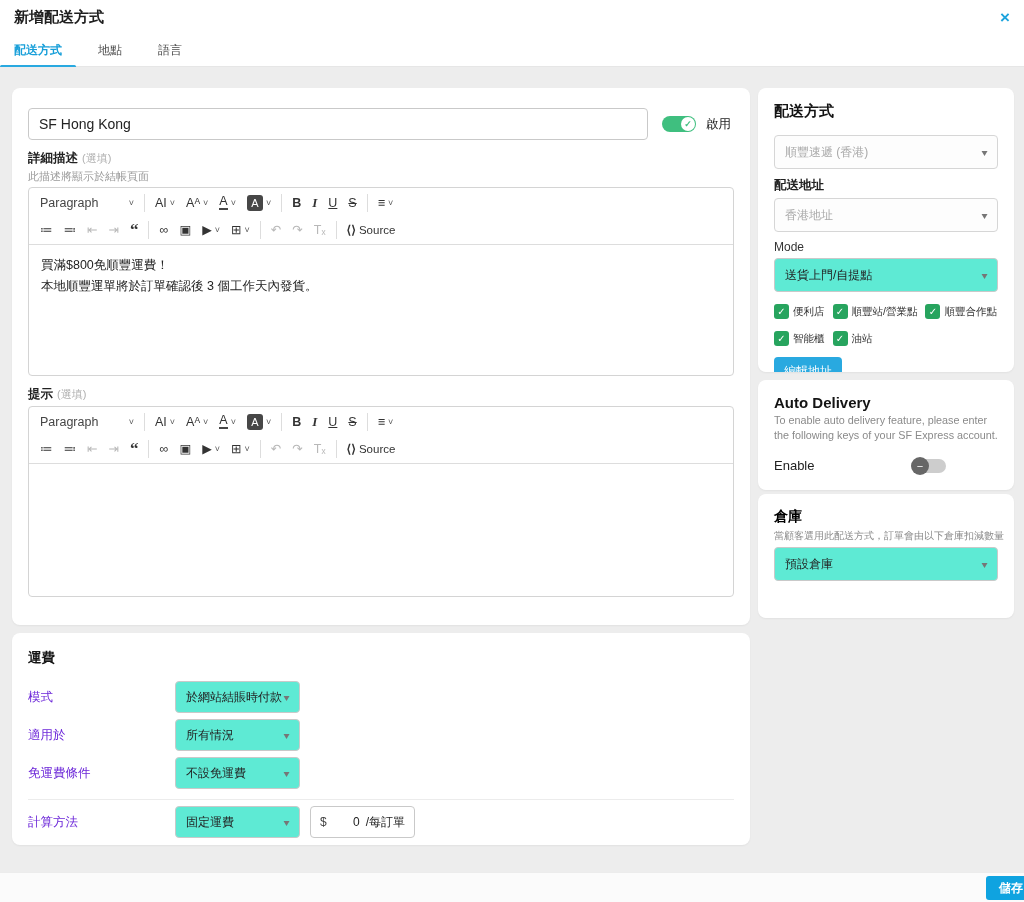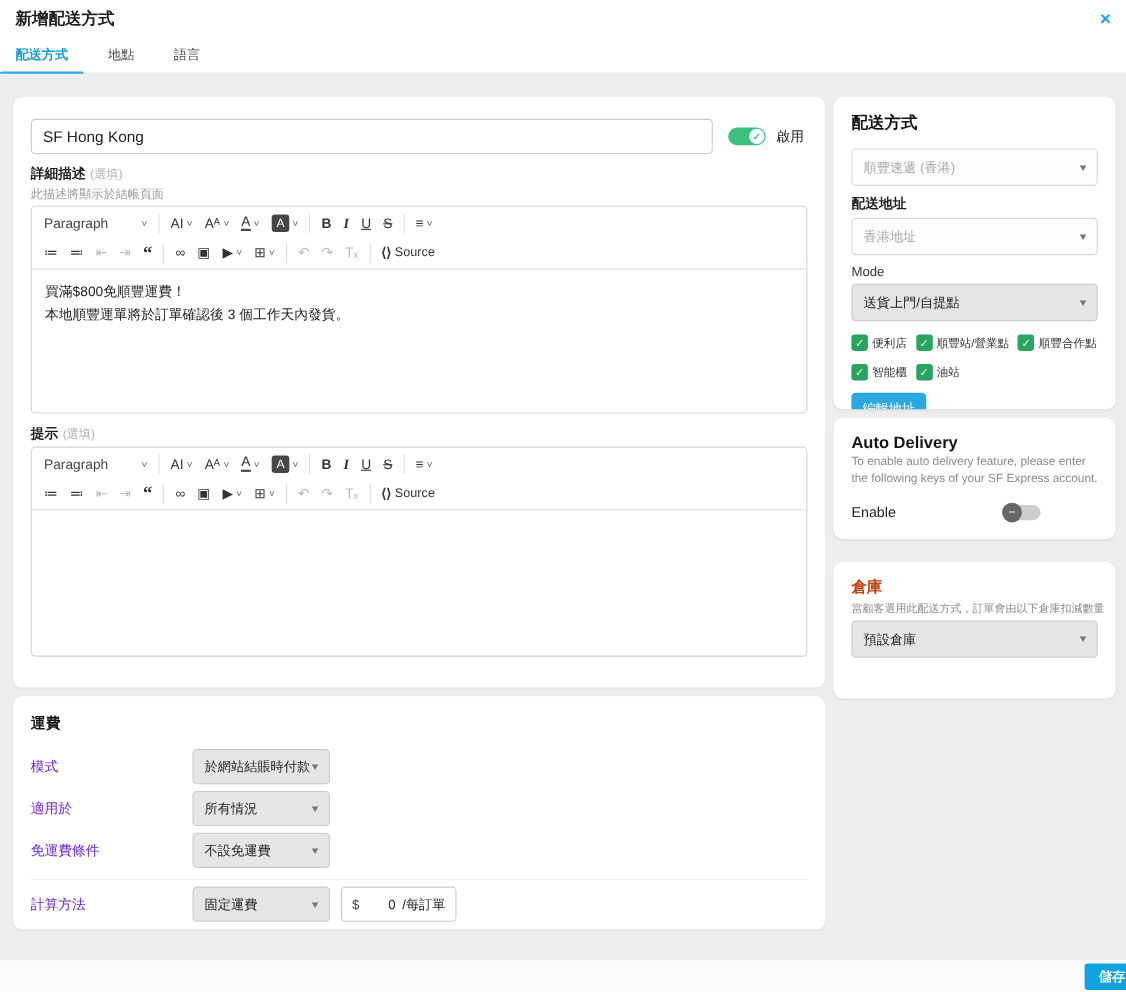--- a/index.html
+++ b/index.html
@@ -23,21 +23,21 @@
   
   .body-area { position:absolute; top:67px; left:0; right:0; bottom:30px;
     background:#ededed; padding:21px 10px 0 12px; display:flex; gap:8px; overflow:hidden; }
   .card { background:#fff; border-radius:8px; box-shadow:0 1px 2px rgba(0,0,0,.05); overflow:hidden; }
   .col-left { width:738px; flex:none; }
   .col-right { width:256px; flex:none; position:relative; }
 
   .card.main { height:537px; padding:16px; margin-bottom:8px; }
   .card.fee { height:212px; padding:16px; }
   .card.delivery { height:284px; padding:14px 8px 14px 16px; position:relative; margin-bottom:8px; }
-  .card.auto { height:110px; padding:14px 16px; margin-bottom:21px; }
+  .card.auto { height:110px; padding:14px 16px; margin-bottom:4px; }
   .card.warehouse { height:124px; padding:14px 16px; }
 
   .red-box { position:absolute; left:-13px; top:-7px; right:-9px; bottom:-7px;
     border:4px solid #e8131b; pointer-events:none; z-index:6; }
 
   
   .field-label { font-size:12.5px; font-weight:700; color:#222; }
   .optional { font-size:11px; color:#b0b0b0; font-weight:400; margin-left:4px; }
   .helper { font-size:11px; color:#9a9a9a; margin-top:2px; }
 
@@ -77,21 +77,21 @@
   .g-quote { font-family:"Liberation Serif", serif; font-weight:800; font-size:17px; line-height:8px; }
   .g-src { font-weight:700; font-size:12px; }
   .ck-label { font-size:11.5px; color:#333; }
   .ck-content { padding:10px 12px; font-size:12.5px; color:#222; line-height:1.7; }
   .editor.desc .ck-content { height:130px; }
   .editor.hint .ck-content { height:132px; }
 
   
   .select { height:34px; border:1px solid #c9c9c9; border-radius:4px; display:flex;
     align-items:center; justify-content:space-between; padding:0 10px; font-size:12px;
-    color:#222; background:#e5e5e5; cursor:pointer; }
+    color:#222; background:#5eead4; cursor:pointer; }
   .select.disabled { color:#a9a9a9; background:#fdfdfd; border-color:#d6d6d6; cursor:default; }
   .arrow { color:#767676; font-size:10px; transform:scaleX(1.2); }
 
   
   .panel-h { font-size:15px; font-weight:700; color:#141414; margin-bottom:14px; }
   .delivery .w { width:224px; }
   .sub-label { font-size:12.5px; font-weight:700; color:#222; margin:8px 0 4px; }
   .plain-label { font-size:12px; color:#333; margin:8px 0 4px; }
   .cb-row { display:flex; align-items:center; gap:8px; margin-top:12px; font-size:10.5px;
     color:#333; white-space:nowrap; }
@@ -101,21 +101,21 @@
     margin-right:4px; flex:none; }
   .btn-blue { display:inline-block; background:#29a9e0; color:#fff; font-size:12px;
     padding:6px 10px; border-radius:4px; margin-top:11px; cursor:pointer; }
 
   .auto-h { font-size:15px; font-weight:700; color:#141414; }
   .auto-desc { font-size:10.8px; color:#8a8a8a; line-height:1.4; margin-top:2px; }
   .enable-row { display:flex; align-items:center; justify-content:space-between; margin-top:15px; }
   .enable-row .lbl { font-size:13px; color:#222; }
   .enable-row .tg { margin-right:52px; }
 
-  .wh-h { font-size:14px; font-weight:700; color:#c2410c; }
+  .wh-h { font-size:14px; font-weight:700; color:#000000; }
   .wh-desc { font-size:10px; color:#8a8a8a; margin-top:3px; white-space:nowrap; }
   .warehouse .select { margin-top:4px; }
 
   
   .fee-h { font-size:13.5px; font-weight:700; color:#141414; margin-bottom:14px; }
   .fee-row { display:flex; align-items:center; margin-top:6px; }
   .fee-label { width:147px; font-size:12.5px; color:#6d28d9; flex:none; }
   .fee-row .select { width:125px; height:32px; }
   .fee-divider { height:1px; background:#ececec; margin:10px 0 4px; }
   .amount-box { width:105px; height:32px; border:1px solid #c9c9c9; border-radius:4px;

